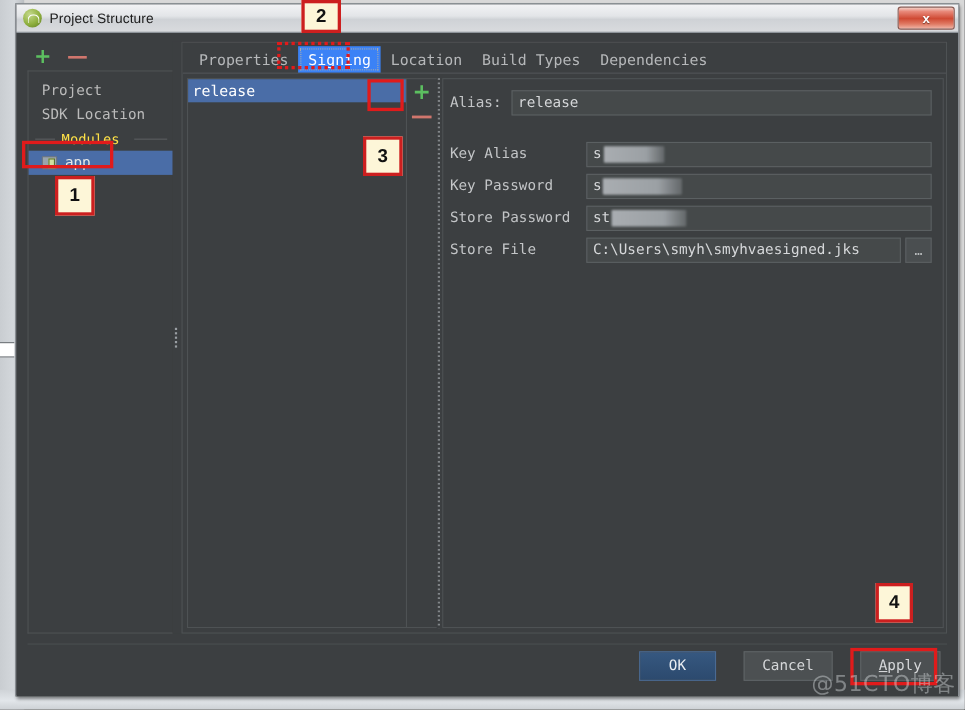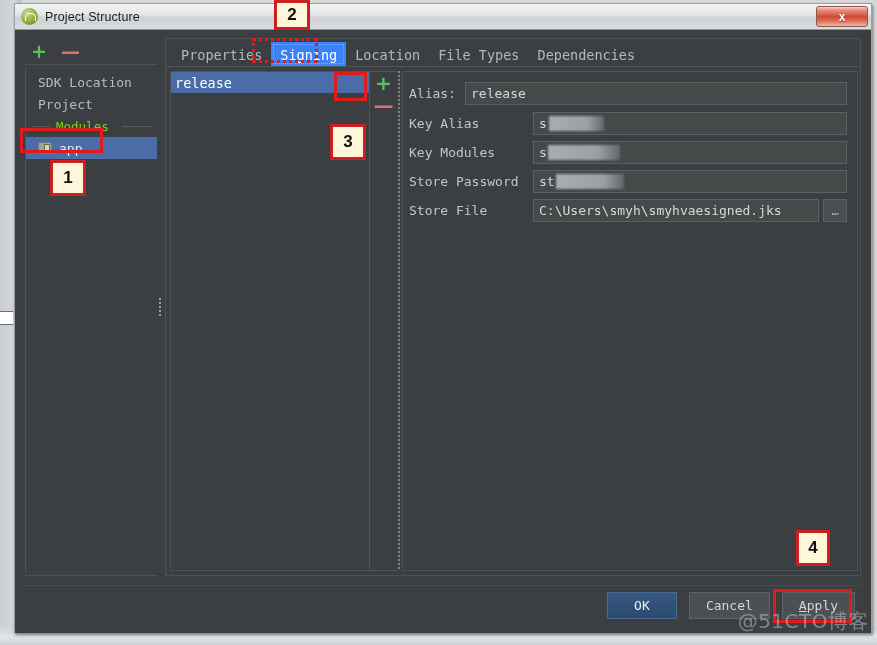--- a/index.html
+++ b/index.html
@@ -126,21 +126,21 @@
     cursor: pointer;
     position: relative;
   }
   .tree-item.selected {
     background: #4a6da7;
     color: #e8e8e8;
   }
   .tree-group {
     height: 22px;
     display: flex; align-items: center;
-    color: #84cc16; font-size: 12.5px;
+    color: #fde047; font-size: 12.5px;
     padding-left: 30px;
     position: relative;
   }
   .tree-group::before {
     content: ""; position: absolute; left: 6px; top: 11px; width: 18px; height: 1px;
     background: #5a5e60;
   }
   .tree-group::after {
     content: ""; position: absolute; left: 96px; top: 11px; width: 30px; height: 1px;
     background: #5a5e60;
@@ -264,21 +264,21 @@
   }
   .form-row .lbl {
     color: #c3c5c7;
     font-size: 13px;
     font-family: "DejaVu Sans Mono", monospace;
     white-space: nowrap;
   }
   .row-name .lbl { width: 56px; }
   .row-name .fld { flex: 1; }
 
-  .rows-block { margin-top: 7px; }
+  .rows-block { margin-top: 24px; }
   .rows-block .form-row .lbl { width: 124px; }
   .rows-block .form-row .fld { flex: 1; }
 
   .fld {
     height: 23px;
     background: #45494a;
     border: 1px solid #5b6062;
     color: #d6d8da;
     font-size: 13px;
     font-family: "DejaVu Sans Mono", monospace;
@@ -304,21 +304,21 @@
     display: flex; align-items: center; justify-content: center;
     cursor: pointer;
   }
 
   
   .btn-bar {
     position: absolute;
     left: 10px; bottom: 14px;
     width: 836px;
     display: flex; justify-content: flex-end; align-items: flex-end;
-    gap: 12px;
+    gap: 25px;
     padding-right: 6px;
   }
   .btn {
     min-width: 70px; height: 27px;
     padding: 0 16px;
     display: flex; align-items: center; justify-content: center;
     font-family: "DejaVu Sans Mono", monospace;
     font-size: 13px;
     border: 1px solid #5e6365;
     background: #4c5052;
@@ -392,24 +392,24 @@
 
     <div class="content-row">
 
       <div class="left-col">
         <div class="left-toolbar">
           <span class="icon-plus">+</span>
           <span class="icon-minus">—</span>
         </div>
         <div class="module-tree">
           <div class="tree-item">
+            <span>Project</span>
+          </div>
+          <div class="tree-item">
             <span>SDK Location</span>
-          </div>
-          <div class="tree-item">
-            <span>Project</span>
           </div>
           <div class="tree-group">
             <span>Modules</span>
           </div>
           <div class="tree-item selected">
             <span class="module-icon">
               <span class="body"></span>
                 <span class="scr"></span>
             </span>
             <span>app</span>
@@ -433,21 +433,21 @@
           <div class="tab">
             <span>Properties</span>
           </div>
           <div class="tab active">
             <span>Signing</span>
           </div>
           <div class="tab">
             <span>Location</span>
           </div>
           <div class="tab">
-            <span>File Types</span>
+            <span>Build Types</span>
           </div>
           <div class="tab">
             <span>Dependencies</span>
           </div>
         </div>
 
         <div class="panel-inner">
 
           <div class="cfg-list-wrap">
             <div class="cfg-item selected">
@@ -475,21 +475,21 @@
 
               <div class="form-row">
                 <span class="lbl">Key Alias</span>
                 <div class="fld">
                   <span>s</span>
                   <span class="redaction" style="left:15px;width:55px;"></span>
                 </div>
               </div>
 
               <div class="form-row">
-                <span class="lbl">Key Modules</span>
+                <span class="lbl">Key Password</span>
                 <div class="fld">
                   <span>s</span>
                   <span class="redaction" style="left:14px;width:72px;"></span>
                 </div>
               </div>
 
               <div class="form-row">
                 <span class="lbl">Store Password</span>
                 <div class="fld">
                   <span>st</span>

